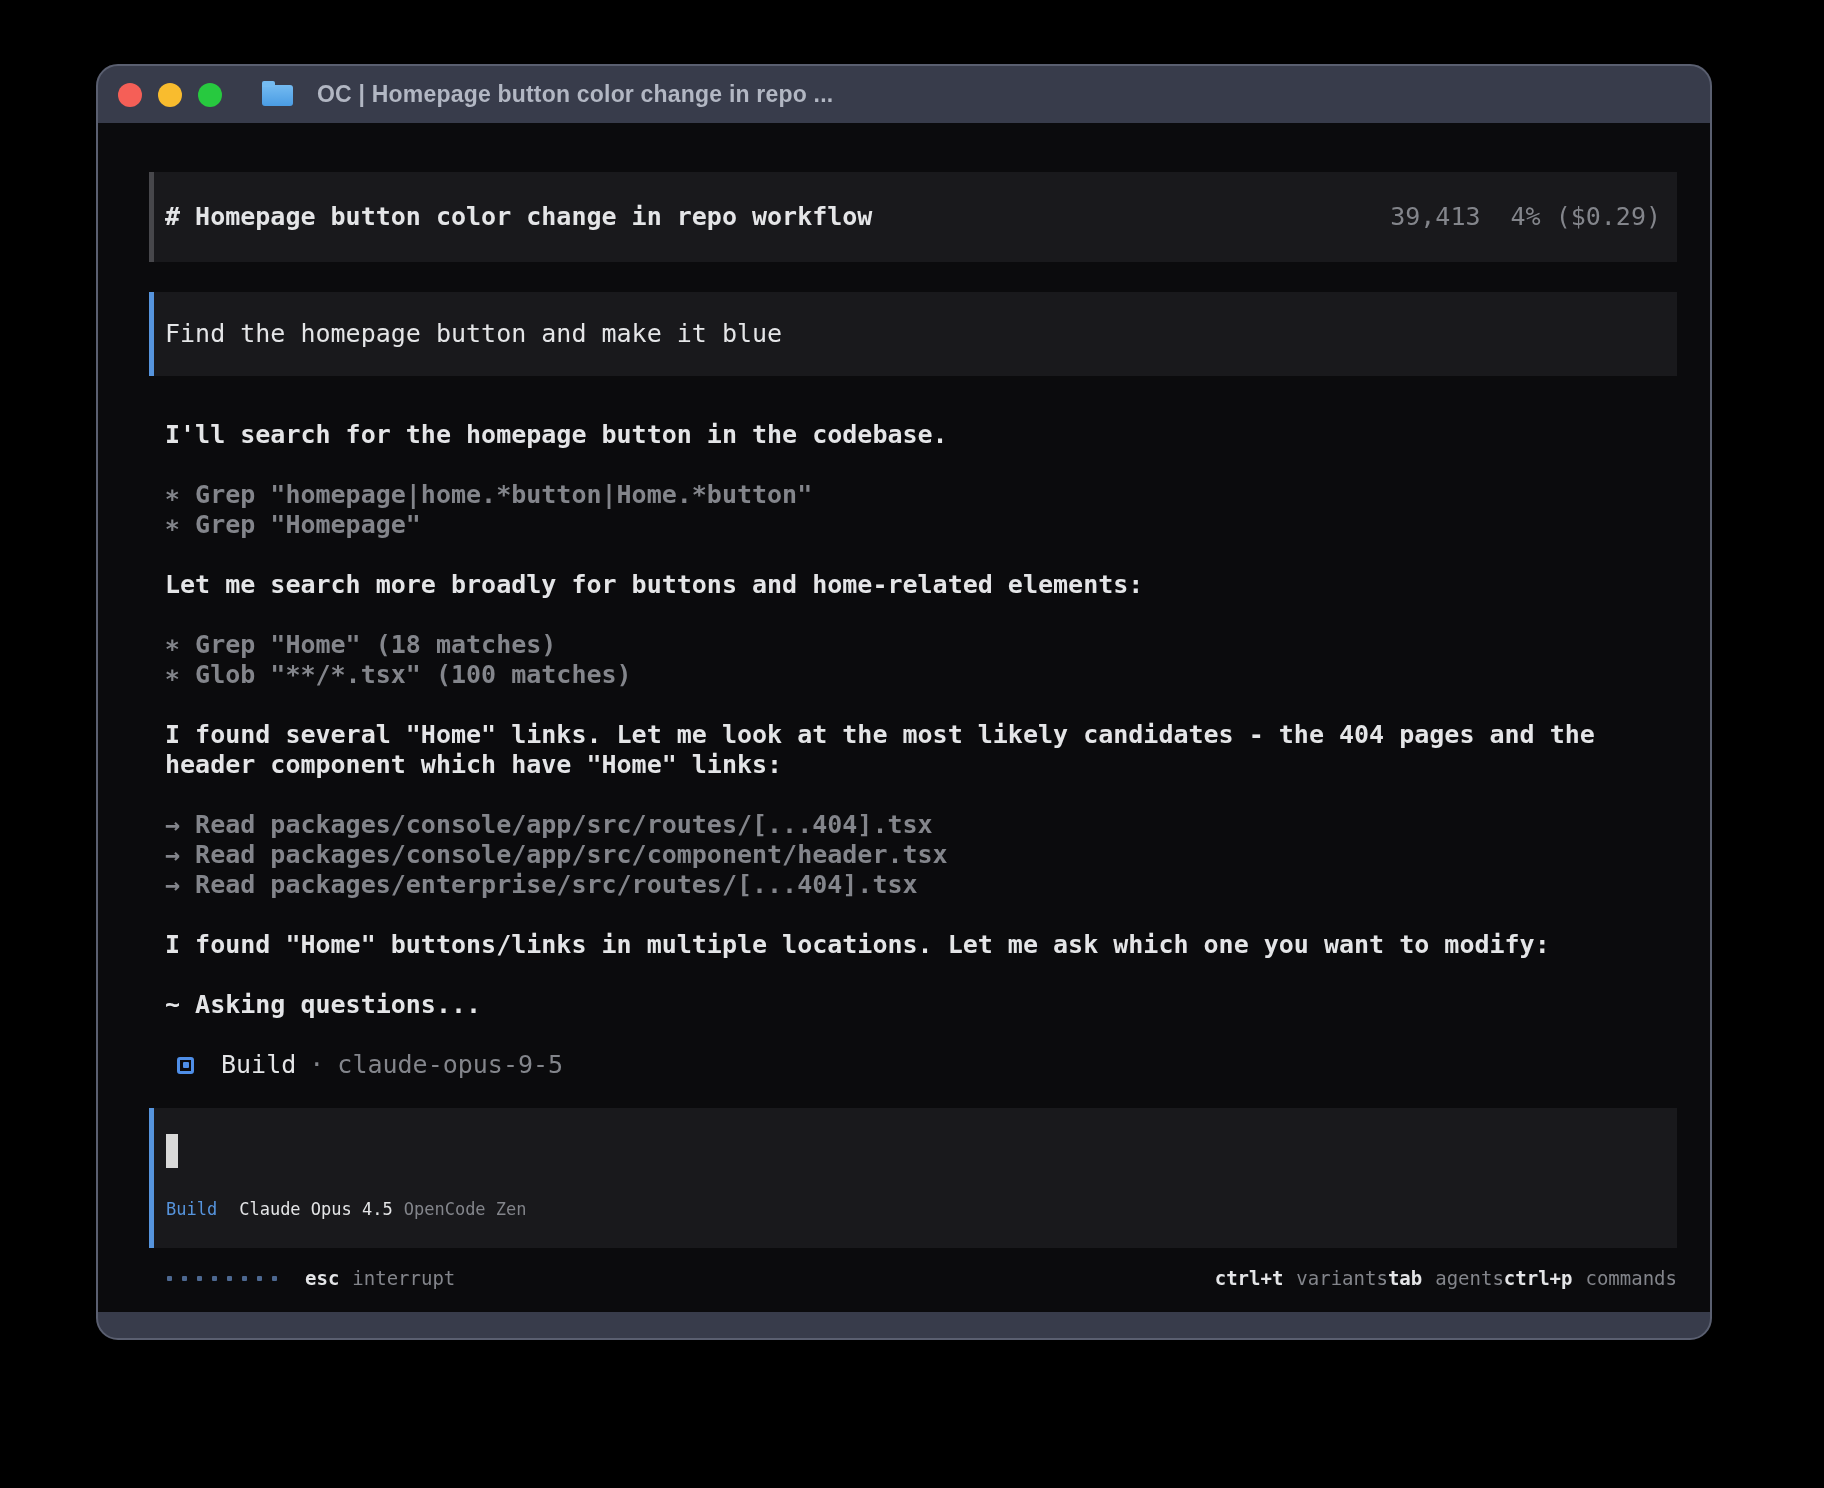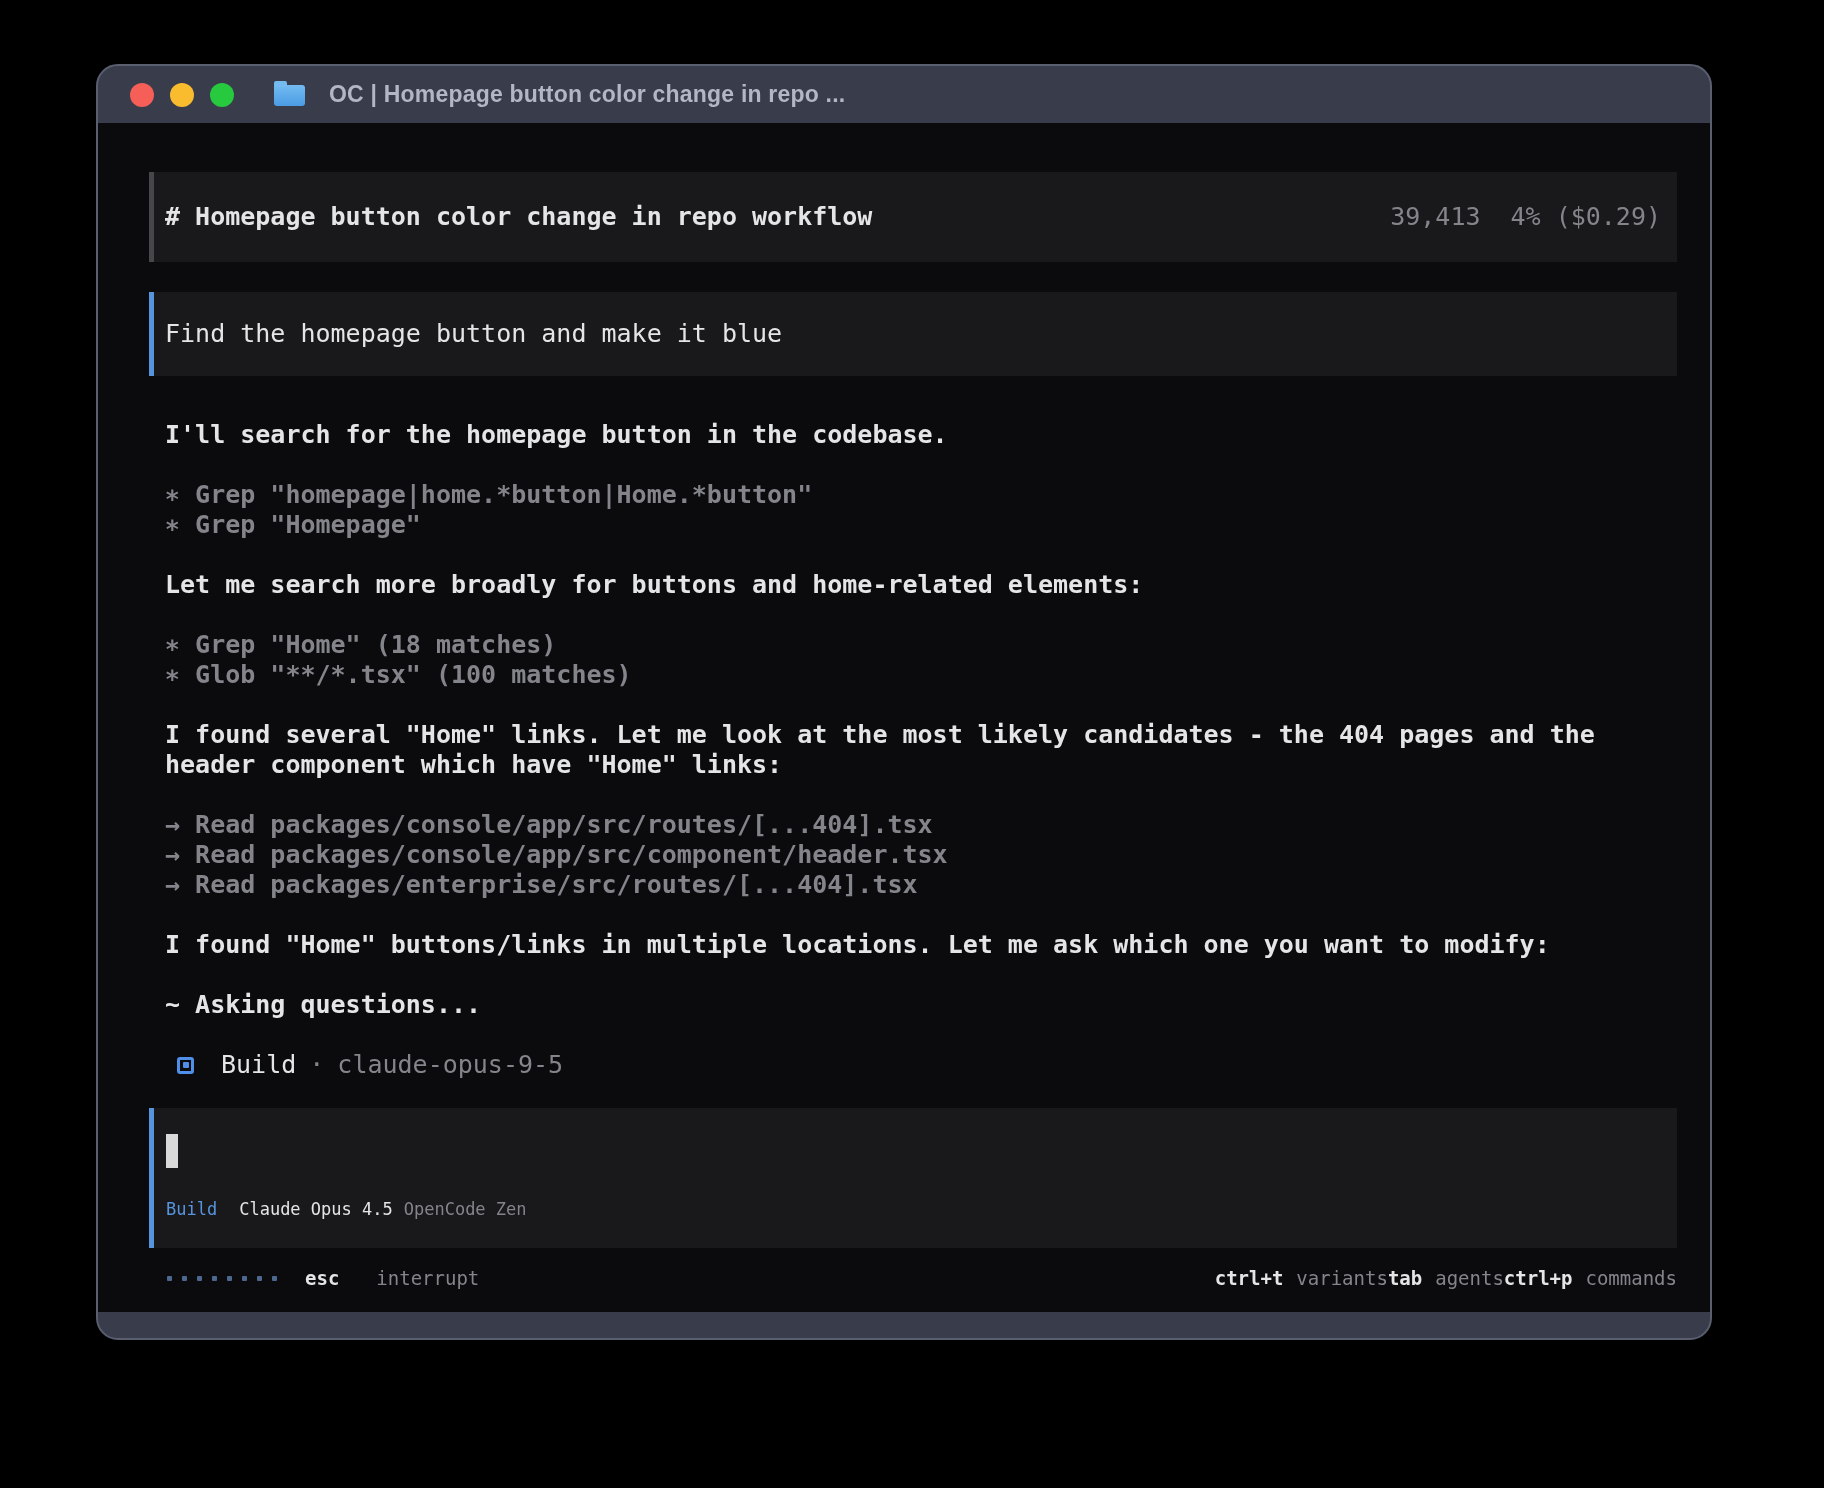--- a/index.html
+++ b/index.html
@@ -13,21 +13,21 @@
   html,body{width:1824px;height:1488px;}
   body{background:#000;font-family:"DejaVu Sans Mono","Liberation Mono",monospace;overflow:hidden;}
 
   .window{
     position:absolute;left:96px;top:64px;width:1616px;height:1276px;
     background:var(--bg-frame);border:2px solid #5a5f70;border-radius:22px;
     display:flex;flex-direction:column;overflow:hidden;
   }
   .titlebar{
     height:57px;flex:0 0 57px;display:flex;align-items:center;
-    padding-left:32px;gap:12px;
+    padding-left:20px;gap:12px;
   }
   .lights{display:flex;align-items:center;gap:16px;margin-right:22px;}
   .light{width:24px;height:24px;border-radius:50%;display:inline-block;}
   .light.red{background:var(--light-red);}
   .light.yellow{background:var(--light-yellow);}
   .light.green{background:var(--light-green);}
   .folder{position:relative;width:31px;height:21px;background:linear-gradient(#74bbf1,var(--folder-blue));border-radius:2px 3px 3px 3px;margin:2px 12px 0 6px;}
   .folder::before{content:"";position:absolute;top:-4px;left:0;width:13px;height:6px;background:#74bbf1;border-radius:2px 2px 0 0;}
   .win-title{font-family:"Liberation Sans","DejaVu Sans",sans-serif;font-weight:bold;font-size:23px;color:var(--title-text);letter-spacing:.2px;}
 
@@ -72,21 +72,21 @@
   .mode-line .mode{color:var(--accent);}
   .mode-line .model{color:var(--text-primary);margin-left:22px;}
   .mode-line .provider{color:var(--text-muted);margin-left:11px;}
 
   .statusbar{
     margin-top:16px;height:28px;display:flex;align-items:center;
     font-size:19px;line-height:28px;
   }
   .spinner{display:flex;align-items:center;gap:10px;padding-left:18px;}
   .spinner i{width:5px;height:5px;background:var(--spinner-dot);border-radius:1px;}
-  .esc-group{display:flex;align-items:baseline;margin-left:28px;gap:24px;}
+  .esc-group{display:flex;align-items:baseline;margin-left:28px;}
   .key{color:var(--text-primary);font-weight:bold;}
   .hint-label{color:var(--text-muted);margin-left:13px;}
   .spacer{flex:1;}
   .hints{display:flex;align-items:baseline;}
   .hint{display:flex;align-items:baseline;}
 </style>
 </head>
 <body>
 
 <div class="window">

